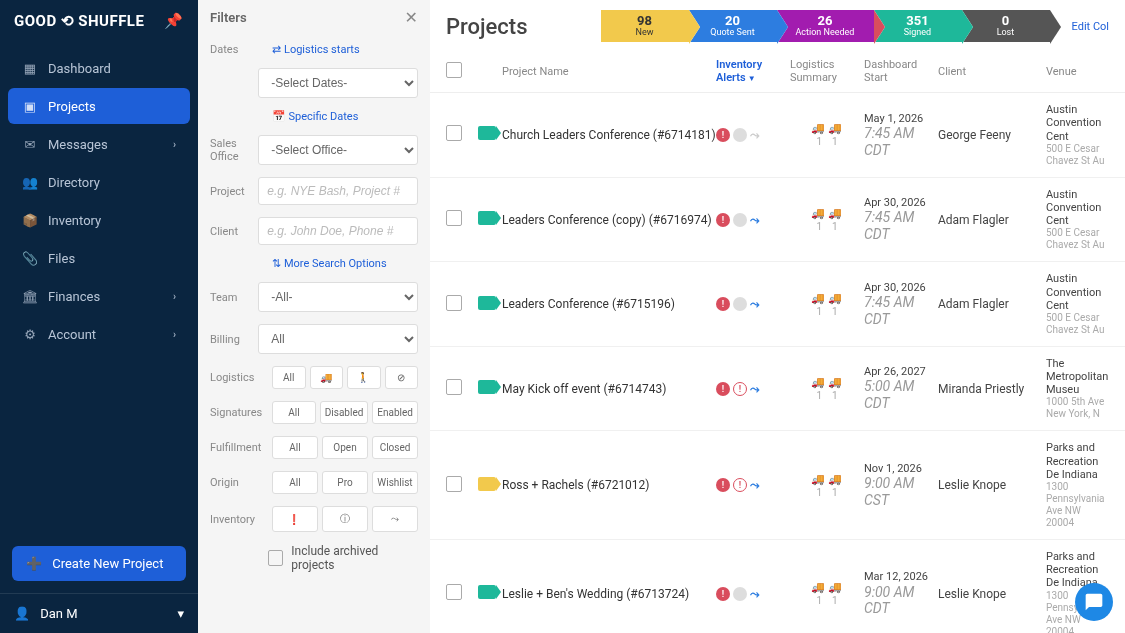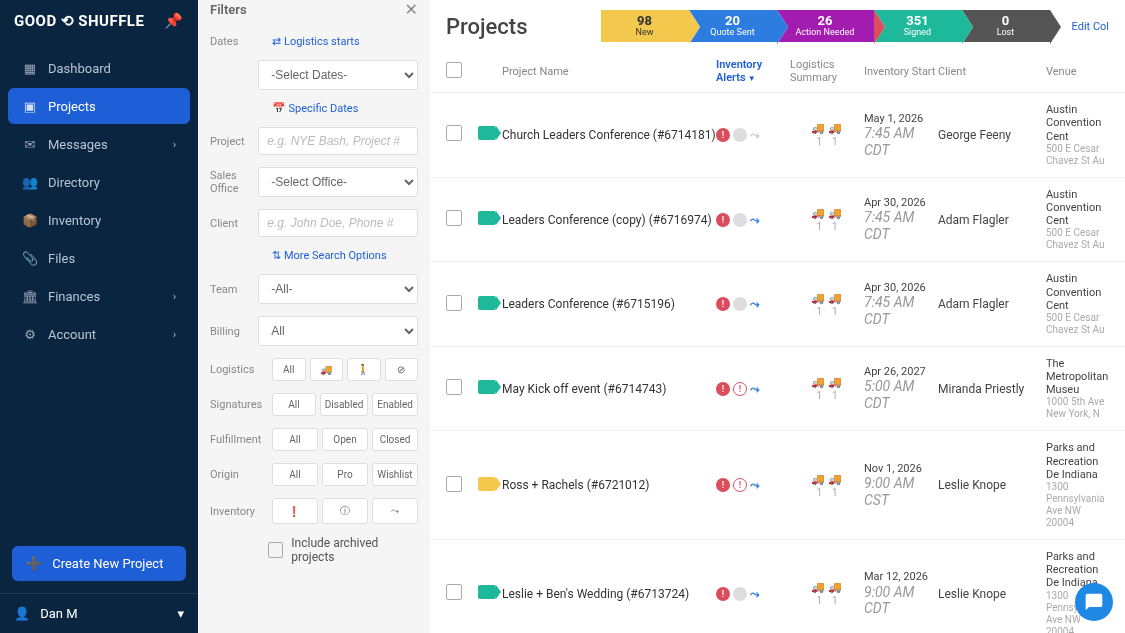--- a/index.html
+++ b/index.html
@@ -9,21 +9,21 @@
 .logo { padding: 12px 14px; display: flex; align-items: center; gap: 8px; font-weight: 700; font-size: 15px; letter-spacing: 0.5px; }
 .logo-pin { margin-left: auto; color: #4a90e2; }
 .nav { flex: 1; padding: 8px 8px; }
 .nav-item { display: flex; align-items: center; gap: 10px; padding: 10px 14px; color: #b8c5d6; font-size: 13px; cursor: pointer; border-radius: 6px; margin-bottom: 2px; position: relative; }
 .nav-item.active { background: #1e5fd8; color: #fff; }
 .nav-item .chevron { margin-left: auto; font-size: 10px; }
 .nav-icon { width: 16px; height: 16px; display: flex; align-items: center; justify-content: center; opacity: 0.8; }
 .create-btn { margin: 12px; background: #1e5fd8; color: #fff; border-radius: 6px; padding: 10px 14px; display: flex; align-items: center; gap: 10px; font-size: 13px; cursor: pointer; }
 .user-bar { padding: 12px 14px; display: flex; align-items: center; gap: 10px; font-size: 13px; cursor: pointer; border-top: 1px solid rgba(255,255,255,0.1); }
 .user-bar .chevron { margin-left: auto; }
-.filters-panel { width: 232px; background: #f5f5f5; padding: 0 12px; overflow-y: auto; font-size: 12px; color: #666; }
+.filters-panel { width: 232px; background: #f5f5f5; padding: 8px 12px; overflow-y: auto; font-size: 12px; color: #666; }
 .filters-head { display: flex; align-items: center; justify-content: space-between; margin-bottom: 16px; }
 .filters-head h3 { font-size: 13px; color: #666; font-weight: 600; }
 .filters-head .close { font-size: 16px; color: #888; cursor: pointer; }
 .filter-row { display: flex; align-items: center; margin-bottom: 12px; gap: 8px; }
 .filter-label { width: 54px; font-size: 11px; color: #888; }
 .filter-input { flex: 1; }
 .filter-select, .filter-text { width: 100%; padding: 6px 8px; border: 1px solid #ddd; border-radius: 3px; font-size: 12px; background: #fff; color: #666; }
 .filter-text::placeholder { color: #bbb; font-style: italic; }
 .filter-link { color: #1e5fd8; font-size: 11px; cursor: pointer; }
 .filter-btns { display: flex; gap: 4px; }
@@ -150,26 +150,26 @@
     </div>
     <div class="filter-row">
         <div class="filter-label"></div>
       <select class="filter-select"><option>-Select Dates-</option></select>
     </div>
     <div class="filter-row">
         <div class="filter-label"></div>
       <div class="filter-link">📅 <span>Specific Dates</span></div>
     </div>
     <div class="filter-row">
+      <div class="filter-label">Sales Office</div>
+      <select class="filter-select"><option>-Select Office-</option></select>
+    </div>
+    <div class="filter-row">
       <div class="filter-label">Project</div>
       <input class="filter-text" placeholder="e.g. NYE Bash, Project #" style="">
-    </div>
-    <div class="filter-row">
-      <div class="filter-label">Sales Office</div>
-      <select class="filter-select"><option>-Select Office-</option></select>
     </div>
     <div class="filter-row">
       <div class="filter-label">Client</div>
       <input class="filter-text" placeholder="e.g. John Doe, Phone #" style="">
     </div>
     <div class="filter-row">
         <div class="filter-label"></div>
       <div class="filter-link">⇅ <span>More Search Options</span></div>
     </div>
     <div class="filter-row">
@@ -253,21 +253,21 @@
           </div>
         </div>
       <div class="edit-cols">Edit Col</div>
     </div>
     <div class="table-head">
       <div class="col-check"><span class="checkbox"></span></div>
       <div class="col-tag"></div>
       <div class="col-name">Project Name</div>
       <div class="col-alerts"><span>Inventory Alerts</span><span class="drop">▼</span></div>
       <div class="col-logistics">Logistics Summary</div>
-      <div class="col-start">Inventory Start</div>
+      <div class="col-start">Dashboard Start</div>
       <div class="col-client">Client</div>
       <div class="col-venue">Venue</div>
     </div>
     <div class="rows" id="rows">
         <div class="row">
     <div class="col-check"><span class="checkbox"></span></div>
     <div class="col-tag"><span class="tag green"></span></div>
     <div class="col-name proj-name">Church Leaders Conference (#6714181)</div>
     <div class="col-alerts alerts-icons">
             <span class="ic red">!</span>

